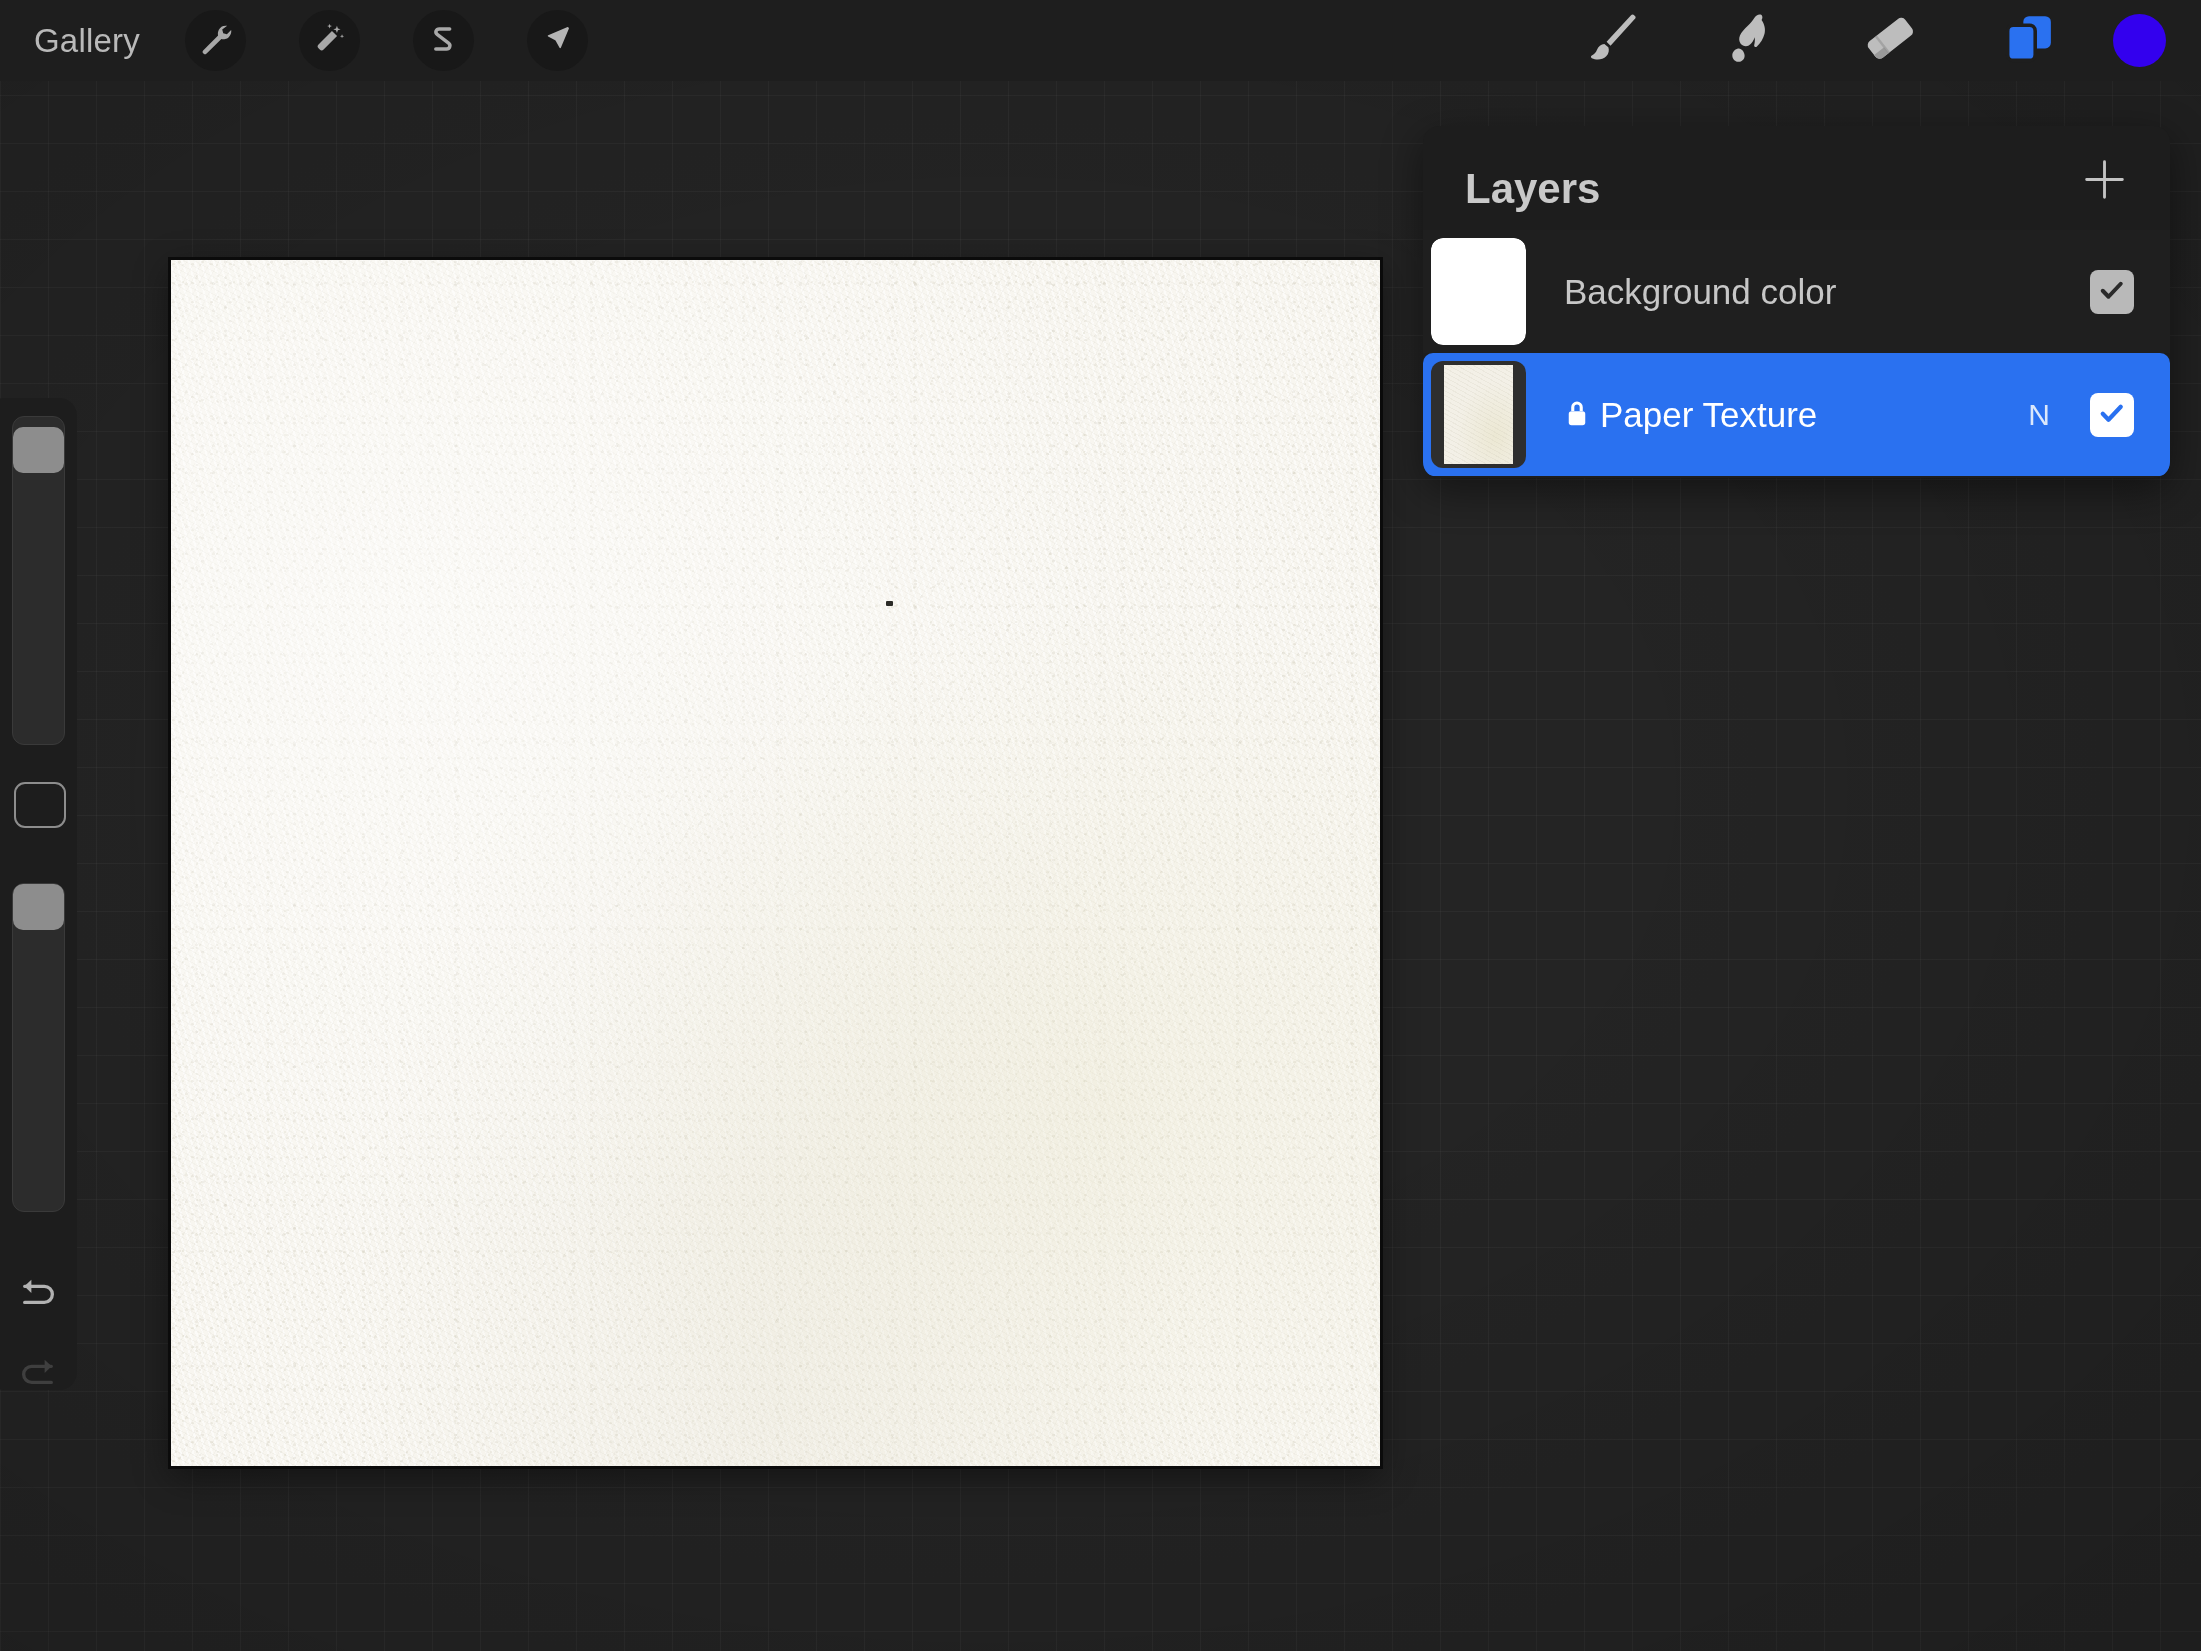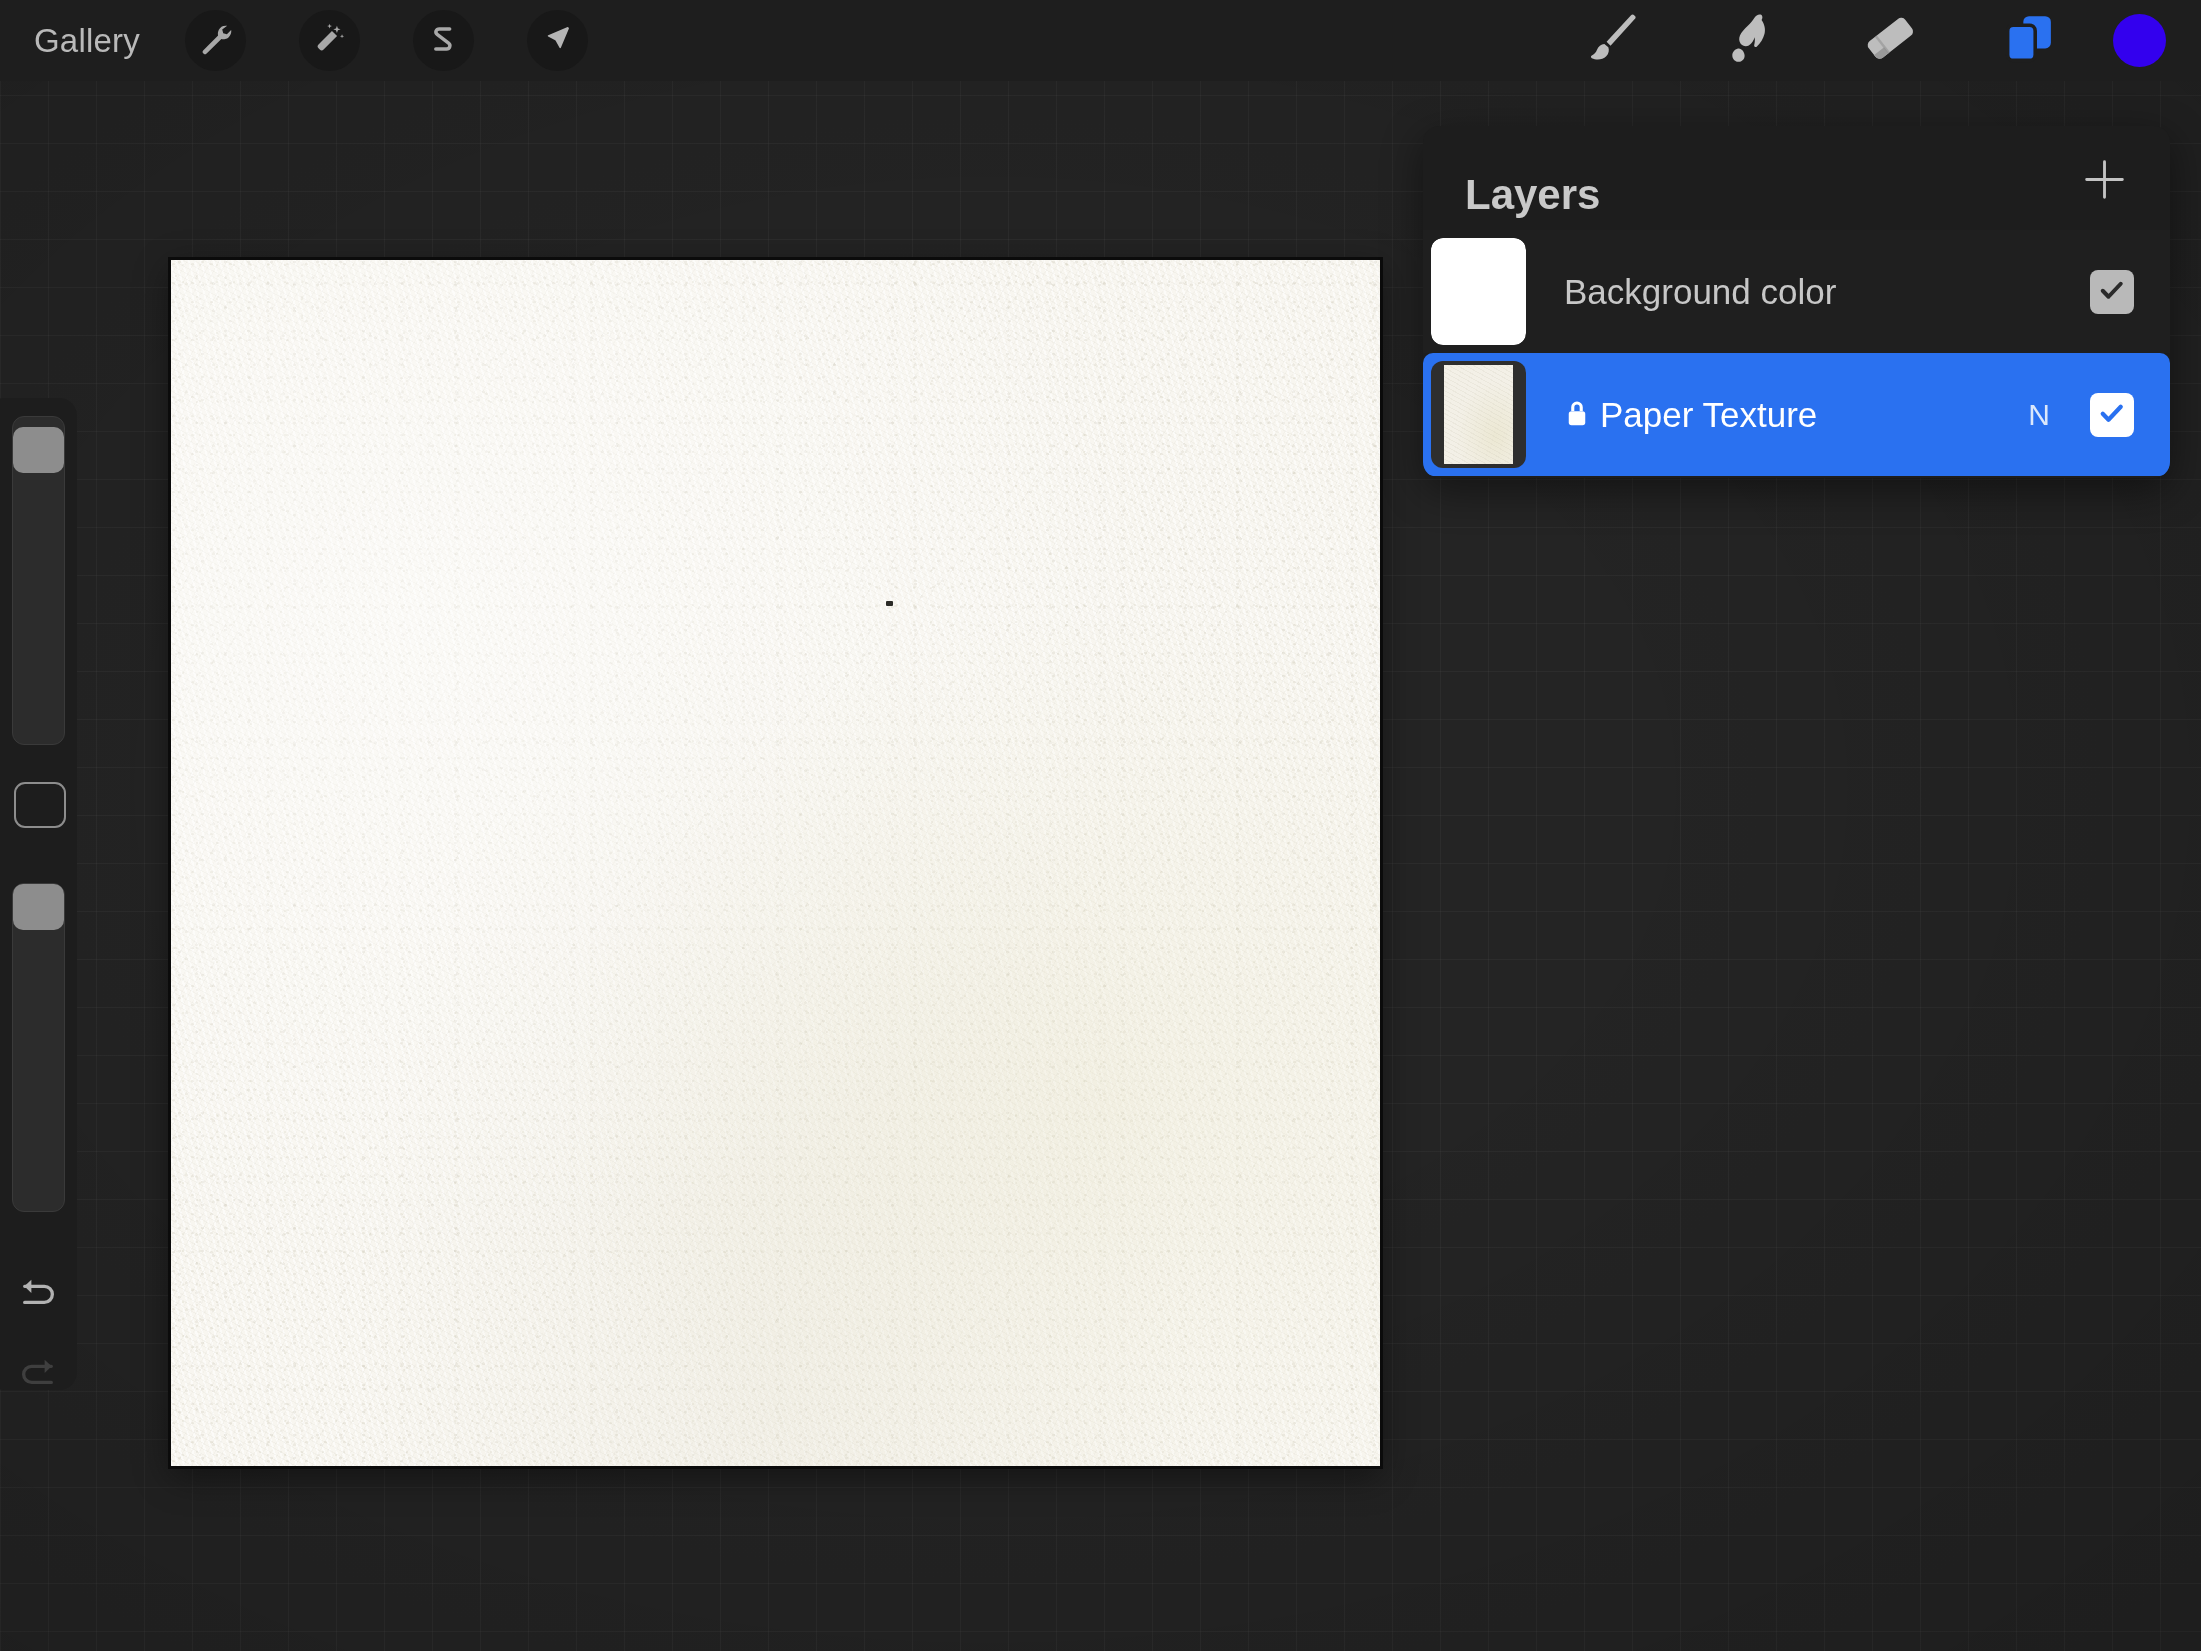--- a/index.html
+++ b/index.html
@@ -223,21 +223,21 @@
     overflow: hidden;
     padding-bottom: 2px;
   }
   .layers-header {
     position: relative;
     height: 104px;
   }
   .layers-title {
     position: absolute;
     left: 42px;
-    top: 48px;
+    top: 42px;
     color: #c9c9c9;
     font-size: 42px;
     font-weight: bold;
     line-height: 1;
     user-select: none;
   }
   .add-layer-btn {
     position: absolute;
     right: 40px;
     top: 28px;

